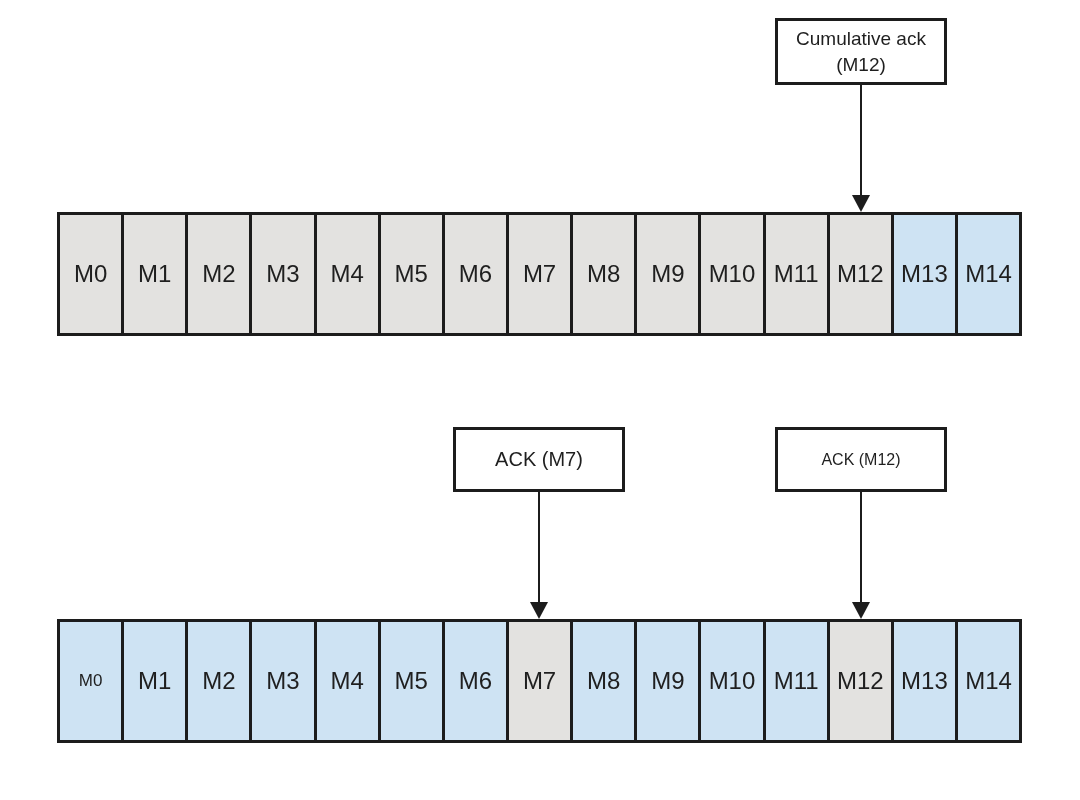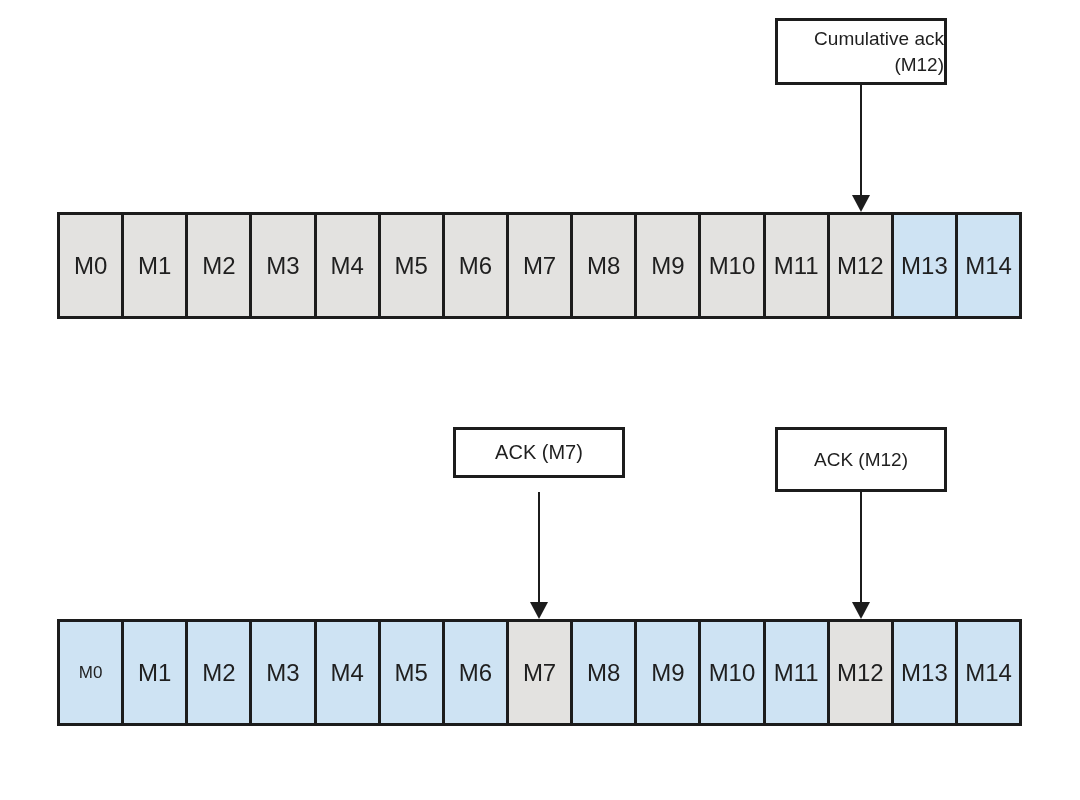--- a/index.html
+++ b/index.html
@@ -23,23 +23,23 @@
     position:absolute;
     background:#ffffff;
     border:3px solid var(--border);
     display:flex;
     flex-direction:column;
     align-items:center;
     justify-content:center;
     text-align:center;
     line-height:1.35;
   }
-  #callout-cumulative{left:775px;top:18px;width:172px;height:67px;font-size:19px;align-items:flex-end;}
-  #callout-ack-m7{left:453px;top:427px;width:172px;height:51px;font-size:20px;}
-  #callout-ack-m12{left:775px;top:427px;width:172px;height:65px;font-size:19px;}
+  #callout-cumulative{left:775px;top:18px;width:172px;height:67px;font-size:19px;}
+  #callout-ack-m7{left:453px;top:427px;width:172px;height:65px;font-size:20px;}
+  #callout-ack-m12{left:775px;top:427px;width:172px;height:65px;font-size:16px;}
 
   
   .arrow{
     position:absolute;
     width:18px;
     display:flex;
     flex-direction:column;
     align-items:center;
   }
   .arrow-line{width:2px;flex:1;background:var(--border);}
@@ -52,21 +52,21 @@
   #arrow-cumulative{left:852px;top:85px;height:127px;}
   #arrow-ack-m7{left:530px;top:492px;height:127px;}
   #arrow-ack-m7 .arrow-line{width:1.5px;}
   #arrow-ack-m12{left:852px;top:492px;height:127px;}
 
   
   .row{
     position:absolute;
     left:57px;
     width:965px;
-    height:107px;
+    height:124px;
     border:3px solid var(--border);
     display:flex;
   }
   #row-top{top:212px;}
   #row-bottom{top:619px;}
   .cell{
     flex:1;
     border-right:3px solid var(--border);
     display:flex;
     align-items:center;

